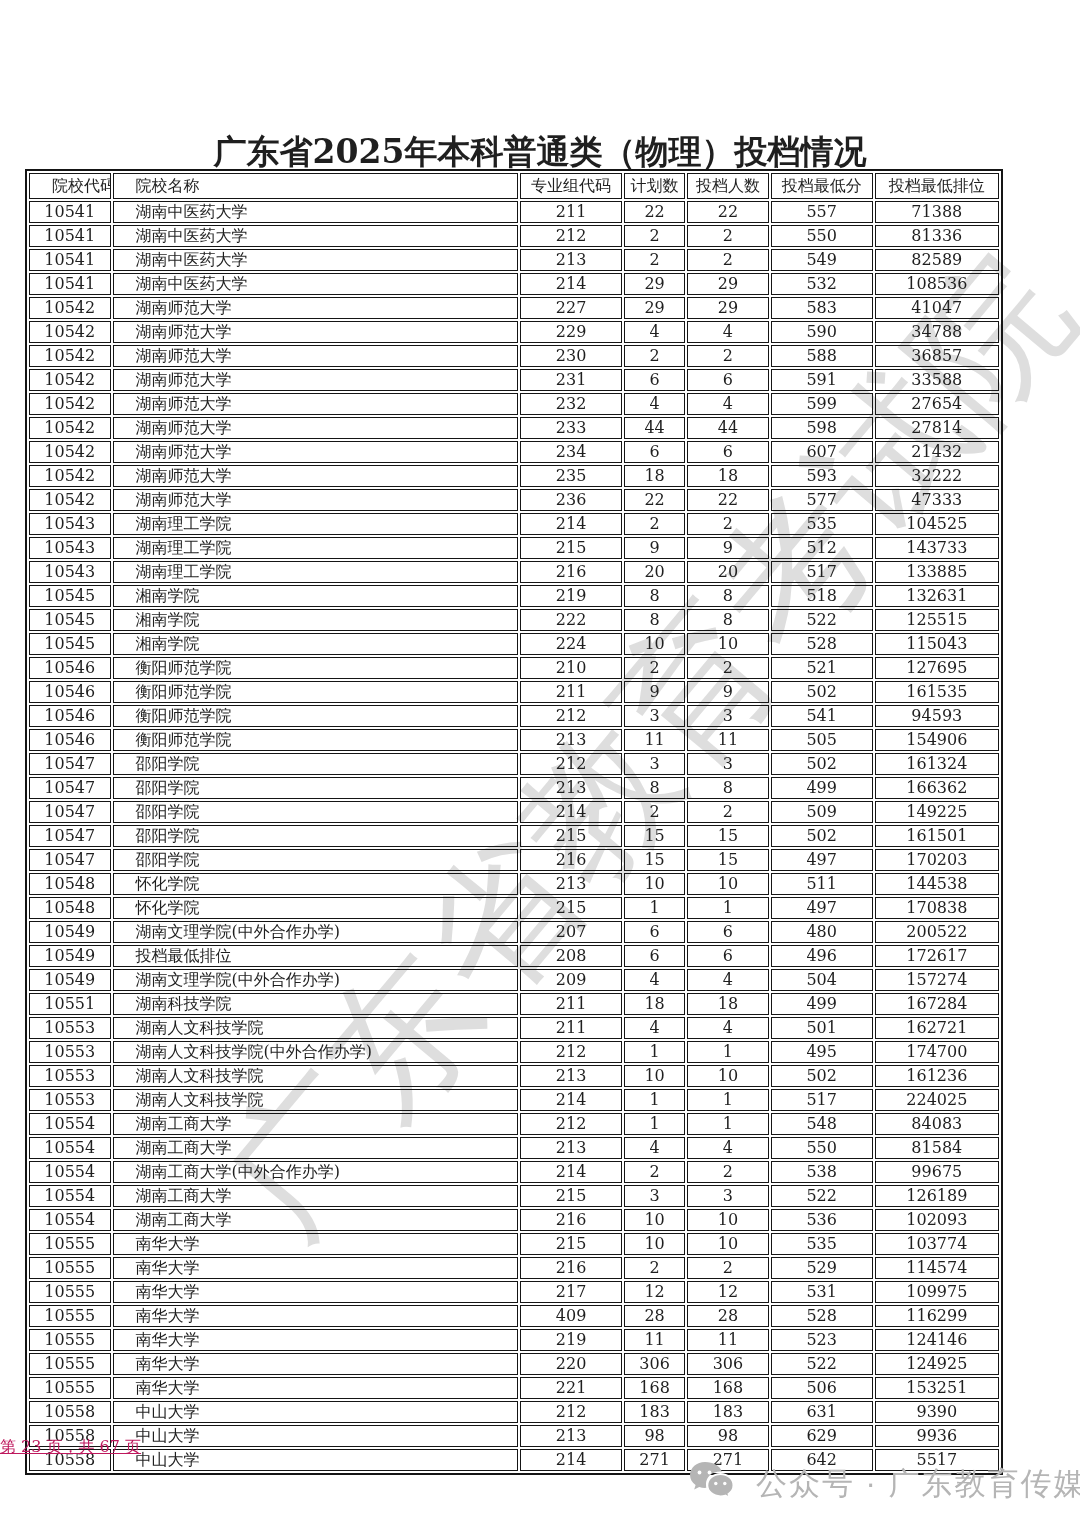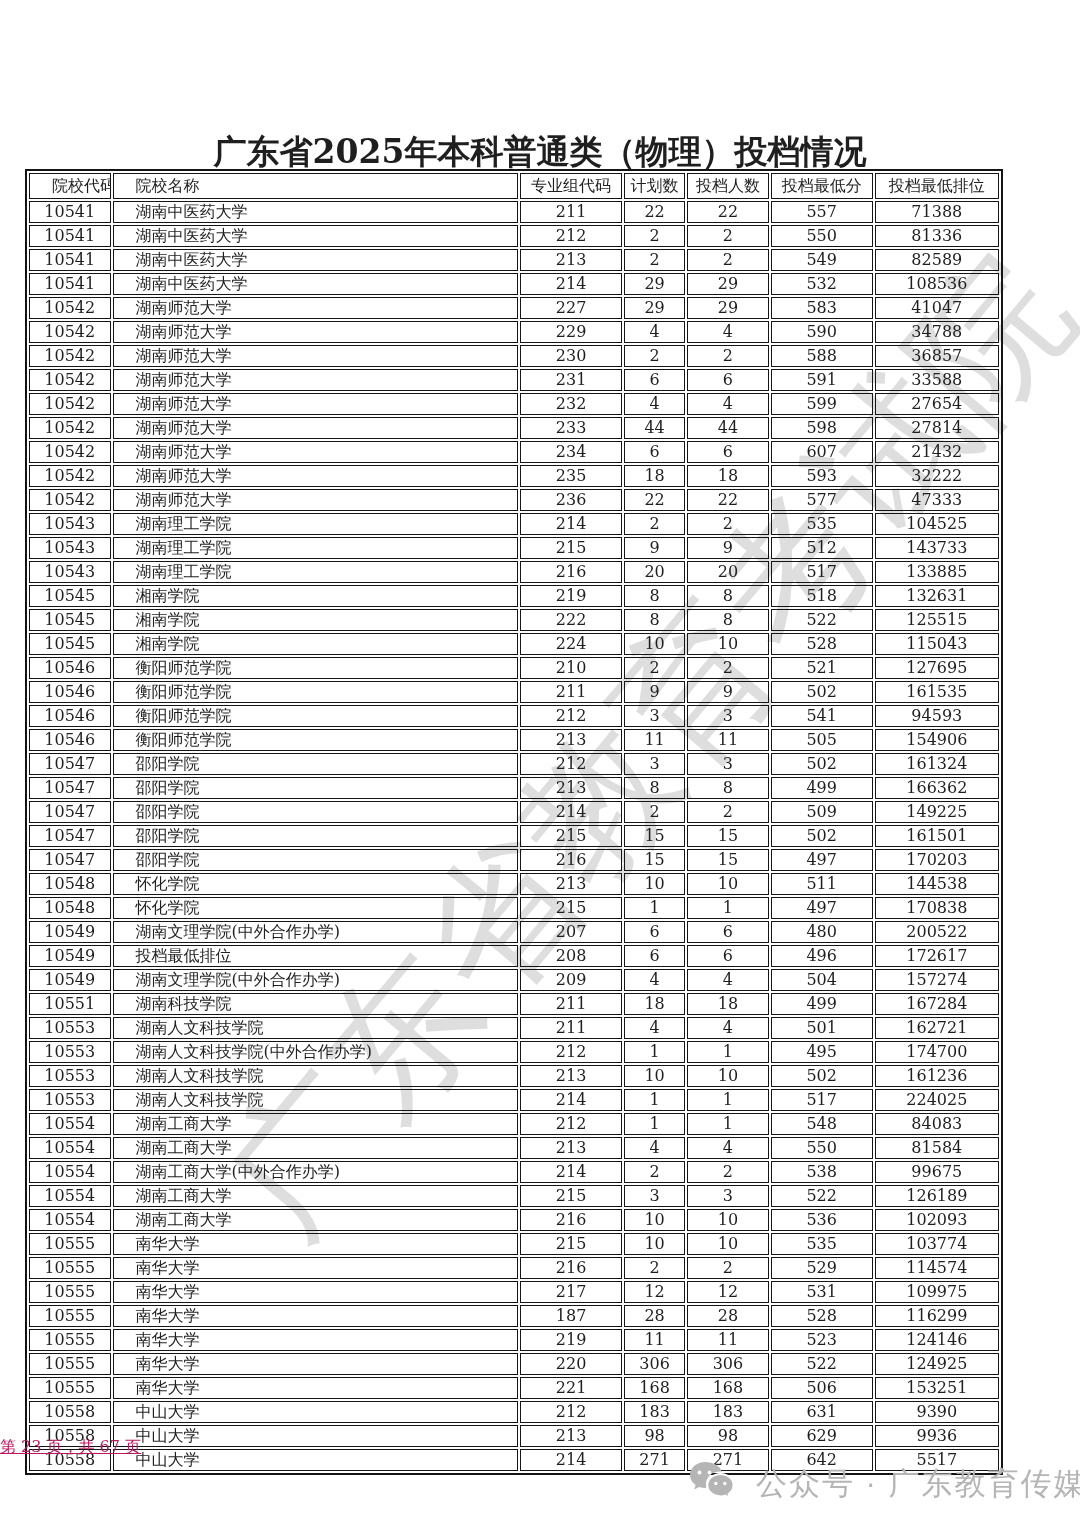--- a/index.html
+++ b/index.html
@@ -484,21 +484,21 @@
           <td class="left">南华大学</td>
           <td>217</td>
           <td>12</td>
           <td>12</td>
           <td>531</td>
           <td>109975</td>
         </tr>
         <tr>
           <td>10555</td>
           <td class="left">南华大学</td>
-          <td>187</td>
+          <td>409</td>
           <td>28</td>
           <td>28</td>
           <td>528</td>
           <td>116299</td>
         </tr>
         <tr>
           <td>10555</td>
           <td class="left">南华大学</td>
           <td>219</td>
           <td>11</td>

